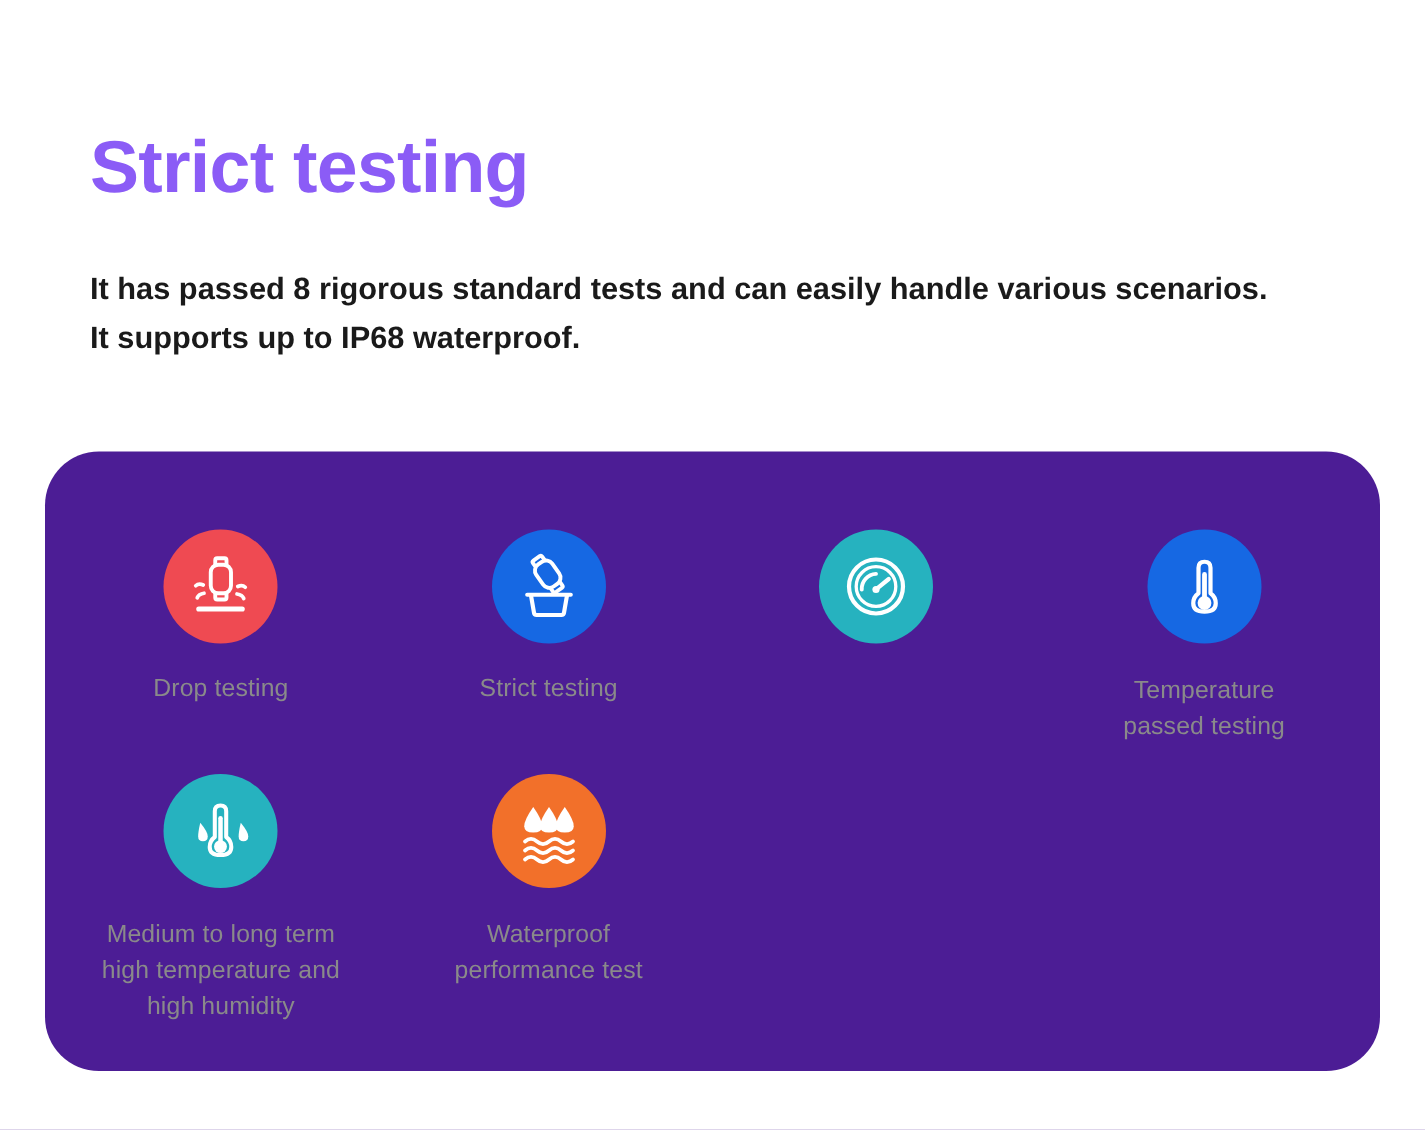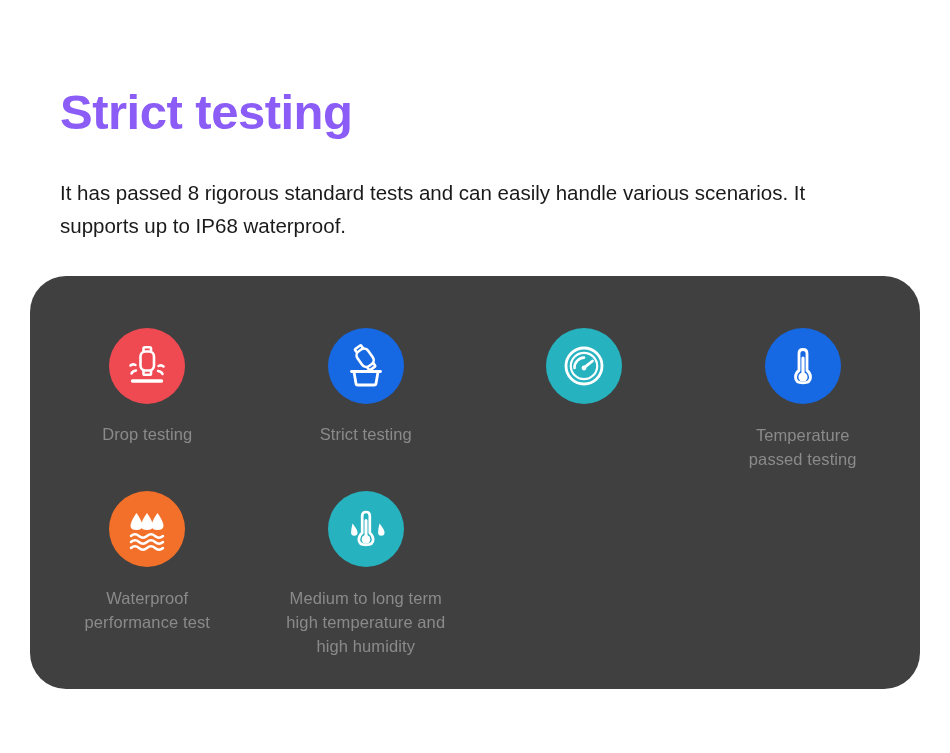--- a/index.html
+++ b/index.html
@@ -25,31 +25,31 @@
     color: #8b5cf6;
     letter-spacing: -0.5px;
     line-height: 1.0;
   }
   .subtitle {
     position: absolute;
     left: 60px;
     top: 176px;
     width: 790px;
     font-size: 20.5px;
-    font-weight: normal;
+    font-weight: bold;
     color: #1a1a1a;
     line-height: 1.62;
   }
   .card {
     position: absolute;
     left: 30px;
-    top: 276px;
+    top: 301px;
     width: 890px;
     height: 413px;
-    background: #404040;
+    background: #4c1d95;
     border-radius: 36px;
     text-decoration: underline;
   }
   .grid {
     position: absolute;
     left: 0;
     top: 0;
     width: 890px;
     height: 413px;
     display: grid;
@@ -154,48 +154,48 @@
               <path d="M25 36 L25 17" stroke="#ffffff" stroke-width="3.2" stroke-linecap="round"></path>
             </svg>
           </span>
         </div>
         <div class="cell-label">Temperature
 passed testing</div>
       </div>
 
 
       <div class="cell row2">
+        <div class="icon-circle" style="background:#26b2bf">
+          <span>
+            <svg width="50" height="50" viewBox="0 0 50 50" fill="none">
+              <path d="M25 8 Q21.2 8 21.2 11.8 L21.2 29 Q17.8 31.5 17.8 35.6 Q17.8 41 25 41 Q32.2 41 32.2 35.6 Q32.2 31.5 28.8 29 L28.8 11.8 Q28.8 8 25 8 Z" stroke="#ffffff" stroke-width="2.7" stroke-linejoin="round"></path>
+              <circle cx="25" cy="35.4" r="4.3" fill="#ffffff"></circle>
+              <path d="M25 35.4 L25 16.5" stroke="#ffffff" stroke-width="3" stroke-linecap="round"></path>
+              <path d="M11.5 19.5 Q16.5 25.5 16.5 28.6 Q16.5 31.8 13.3 31.8 Q10.1 31.8 10.1 28.6 Q10.1 25.5 11.5 19.5 Z" fill="#ffffff"></path>
+              <path d="M38.5 19.5 Q43.5 25.5 43.5 28.6 Q43.5 31.8 40.3 31.8 Q37.1 31.8 37.1 28.6 Q37.1 25.5 38.5 19.5 Z" fill="#ffffff"></path>
+            </svg>
+          </span>
+        </div>
+        <div class="cell-label">Medium to long term
+high temperature and
+high humidity</div>
+      </div>
+
+      <div class="cell row2">
         <div class="icon-circle" style="background:#f2702a">
           <span>
             <svg width="50" height="50" viewBox="0 0 50 50" fill="none">
               <path d="M14.5 9 Q20.5 17.5 20.5 21.8 Q20.5 26 14.5 26 Q8.5 26 8.5 21.8 Q8.5 17.5 14.5 9 Z" fill="#ffffff"></path>
               <path d="M25 9 Q31 17.5 31 21.8 Q31 26 25 26 Q19 26 19 21.8 Q19 17.5 25 9 Z" fill="#ffffff"></path>
               <path d="M35.5 9 Q41.5 17.5 41.5 21.8 Q41.5 26 35.5 26 Q29.5 26 29.5 21.8 Q29.5 17.5 35.5 9 Z" fill="#ffffff"></path>
               <path d="M9 32 Q13 28.5 17 32 Q21 35.5 25 32 Q29 28.5 33 32 Q37 35.5 41 32" stroke="#ffffff" stroke-width="2.5" stroke-linecap="round"></path>
               <path d="M9 38 Q13 34.5 17 38 Q21 41.5 25 38 Q29 34.5 33 38 Q37 41.5 41 38" stroke="#ffffff" stroke-width="2.5" stroke-linecap="round"></path>
               <path d="M9 44 Q13 40.5 17 44 Q21 47.5 25 44 Q29 40.5 33 44 Q37 47.5 41 44" stroke="#ffffff" stroke-width="2.5" stroke-linecap="round"></path>
             </svg>
           </span>
         </div>
         <div class="cell-label">Waterproof
 performance test</div>
       </div>
 
-      <div class="cell row2">
-        <div class="icon-circle" style="background:#26b2bf">
-          <span>
-            <svg width="50" height="50" viewBox="0 0 50 50" fill="none">
-              <path d="M25 8 Q21.2 8 21.2 11.8 L21.2 29 Q17.8 31.5 17.8 35.6 Q17.8 41 25 41 Q32.2 41 32.2 35.6 Q32.2 31.5 28.8 29 L28.8 11.8 Q28.8 8 25 8 Z" stroke="#ffffff" stroke-width="2.7" stroke-linejoin="round"></path>
-              <circle cx="25" cy="35.4" r="4.3" fill="#ffffff"></circle>
-              <path d="M25 35.4 L25 16.5" stroke="#ffffff" stroke-width="3" stroke-linecap="round"></path>
-              <path d="M11.5 19.5 Q16.5 25.5 16.5 28.6 Q16.5 31.8 13.3 31.8 Q10.1 31.8 10.1 28.6 Q10.1 25.5 11.5 19.5 Z" fill="#ffffff"></path>
-              <path d="M38.5 19.5 Q43.5 25.5 43.5 28.6 Q43.5 31.8 40.3 31.8 Q37.1 31.8 37.1 28.6 Q37.1 25.5 38.5 19.5 Z" fill="#ffffff"></path>
-            </svg>
-          </span>
-        </div>
-        <div class="cell-label">Medium to long term
-high temperature and
-high humidity</div>
-      </div>
-
     </div>
   </div>
 </div>
 
 </body></html>

